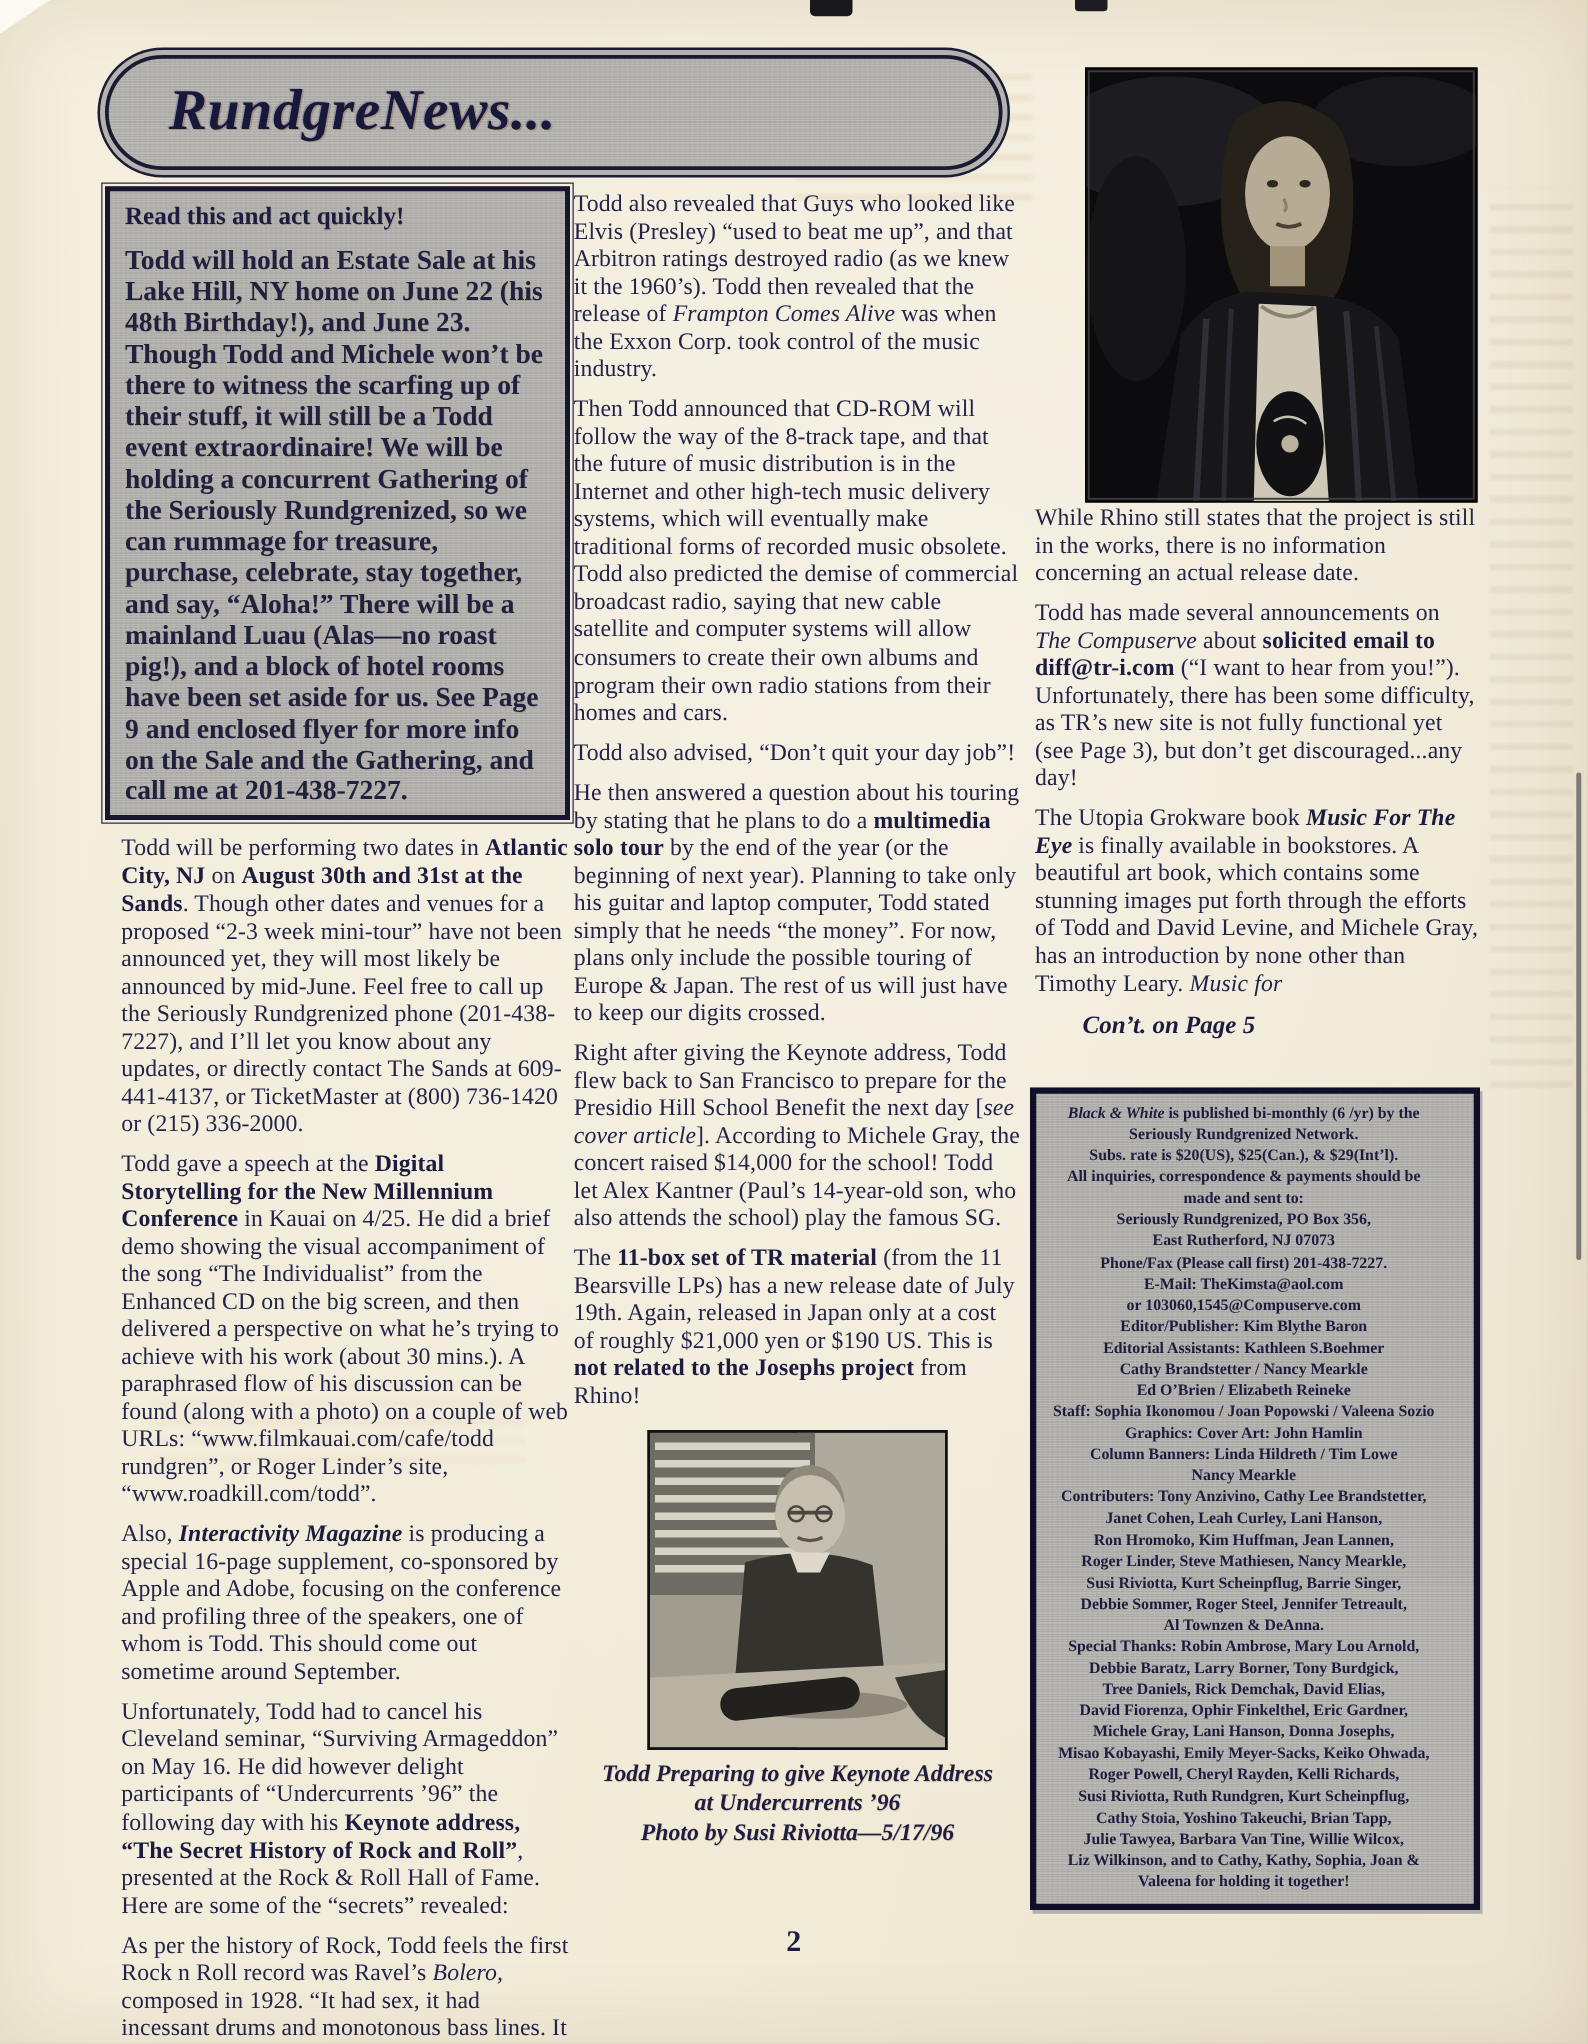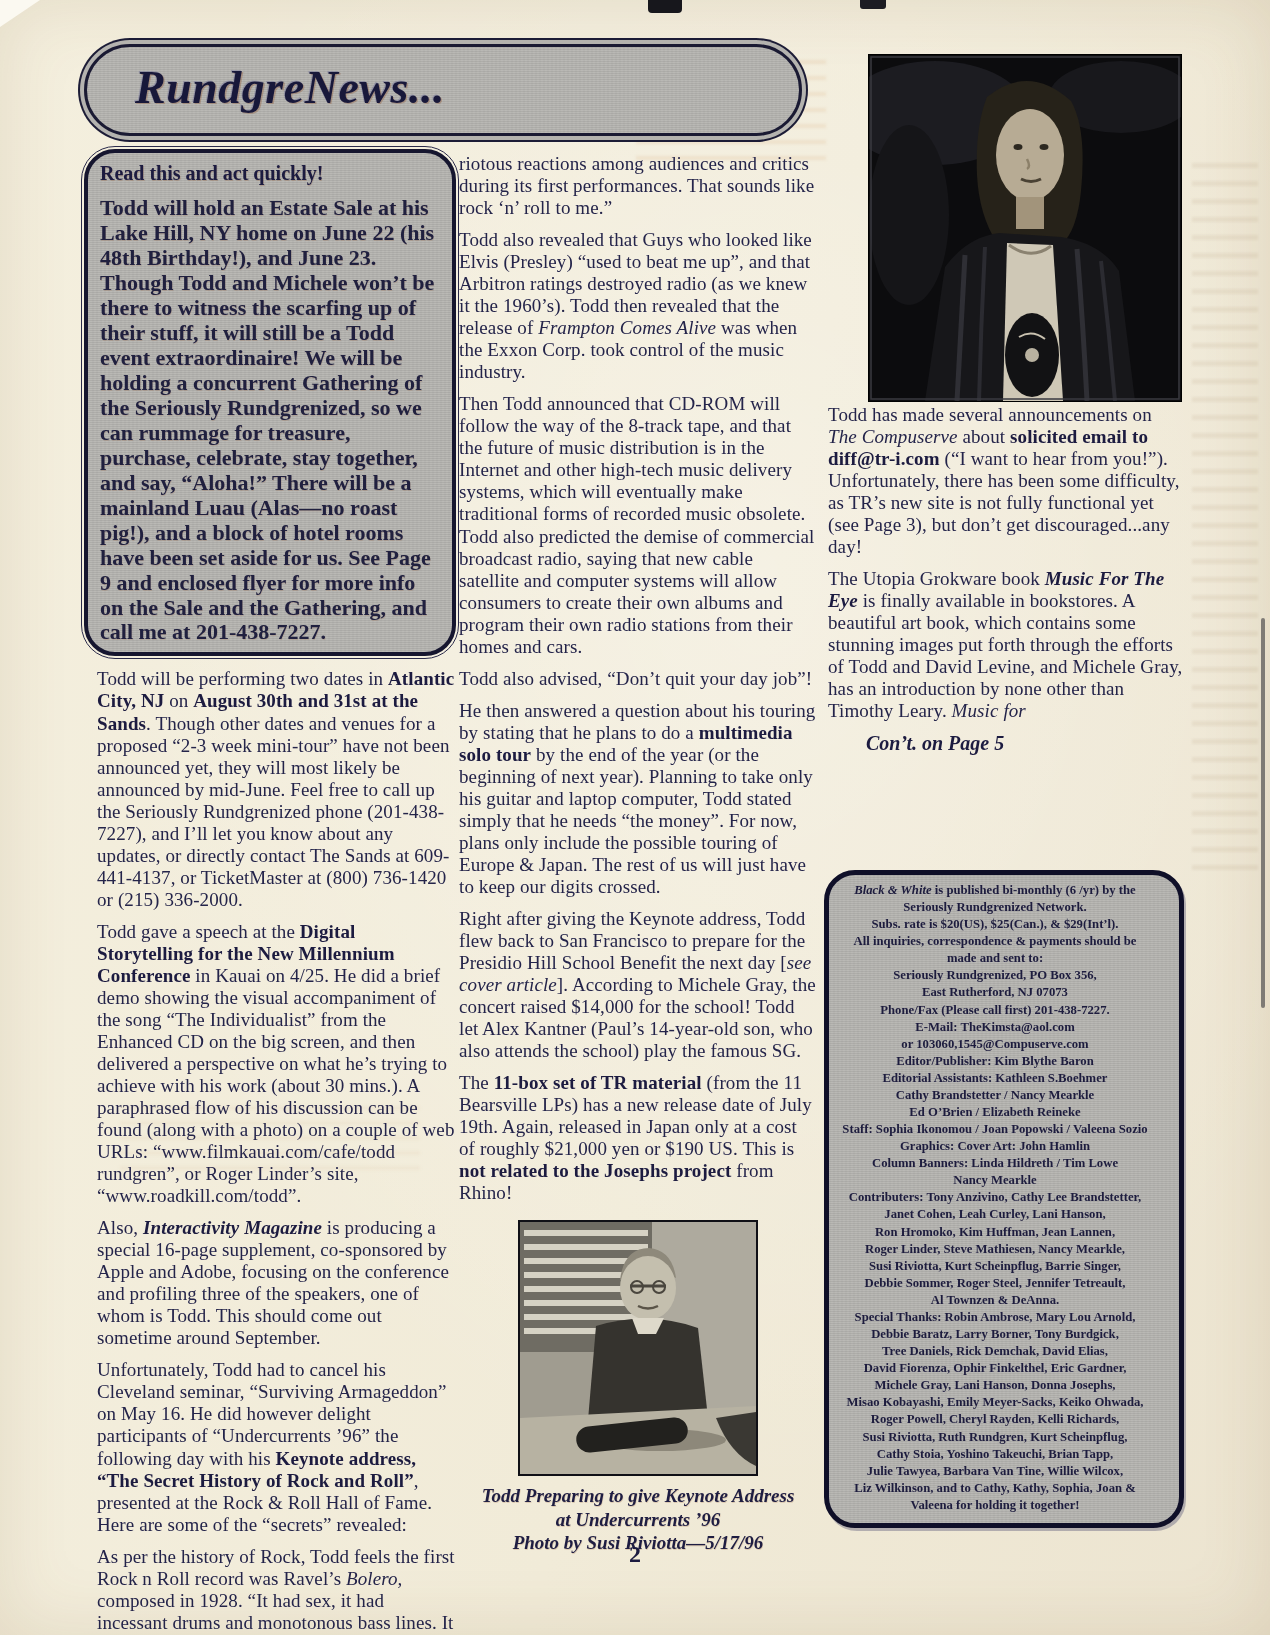--- a/index.html
+++ b/index.html
@@ -12,21 +12,20 @@
     box-shadow: inset 0 0 70px rgba(125,95,45,.14);
     overflow:hidden;
     font-family:"Liberation Serif","DejaVu Serif",serif;
     color:#24244a;
   }
   .gray-panel{
     background-color:#b6b5b1;
     background-image:
       repeating-linear-gradient(0deg, rgba(255,255,255,.05) 0 1px, rgba(0,0,0,.045) 1px 2px),
       repeating-linear-gradient(90deg, rgba(0,0,0,.025) 0 2px, rgba(0,0,0,0) 2px 4px);
-    border-radius: 31px;
   }
   
   .banner{
     position:absolute; left:84px; top:44px; width:712px; height:86px;
     border-radius:46px; border:3px solid #1a1a33;
     box-shadow: 0 0 0 4px #b4b3af, 0 0 0 6px #1c1c36;
     display:flex; align-items:center;
   }
   .banner-title{
     font-size:46px; font-weight:700; font-style:italic; color:#18183a;
@@ -163,21 +162,20 @@
 
         <p class="body-para"><span>Unfortunately, Todd had to cancel his Cleveland seminar, “Surviving Armageddon” on May 16. He did however delight participants of “Undercurrents ’96” the following day with his </span><span class="s-b">Keynote address, “The Secret History of Rock and Roll”</span><span>, presented at the Rock &amp; Roll Hall of Fame. Here are some of the “secrets” revealed:</span></p>
 
         <p class="body-para"><span>As per the history of Rock, Todd feels the first Rock n Roll record was Ravel’s </span><span class="s-i">Bolero,</span><span> composed in 1928. “It had sex, it had incessant drums and monotonous bass lines. It featured a streamlined musical approach with a simple verse/chorus/verse structure, and it caused</span></p>
       </div>
   </div>
 
   <div class="col col-mid">
     <div>
 
-        <p class="body-para"><span>riotous reactions among audiences and critics during its first performances.  That sounds like rock ‘n’ roll to me.”</span></p>
 
         <p class="body-para"><span>Todd also revealed that Guys who looked like Elvis (Presley) “used to beat me up”, and that Arbitron ratings destroyed radio (as we knew it the 1960’s). Todd then revealed that the release of </span><span class="s-i">Frampton Comes Alive</span><span> was when the Exxon Corp. took control of the music industry.</span></p>
 
         <p class="body-para"><span>Then Todd announced that CD-ROM will follow the way of the 8-track tape, and that the future of music distribution is in the Internet and other high-tech music delivery systems, which will eventually make traditional forms of recorded music obsolete.  Todd also predicted the demise of commercial broadcast radio, saying that new cable satellite and computer systems will allow consumers to create their own albums and program their own radio stations from their homes and cars.</span></p>
 
         <p class="body-para"><span>Todd also advised,  “Don’t quit your day job”!</span></p>
 
         <p class="body-para"><span>He then answered a question about his touring by stating that he plans to do a </span><span class="s-b">multimedia solo tour</span><span> by the end of the year (or the beginning of next year). Planning to take only his guitar and laptop computer, Todd stated simply that he needs “the money”. For now, plans only include the possible touring of Europe &amp; Japan. The rest of us will just have to keep our digits crossed.</span></p>
 
         <p class="body-para"><span>Right after giving the Keynote address, Todd flew back to San Francisco to prepare for the Presidio Hill School Benefit the next day [</span><span class="s-i">see cover article</span><span>]. According to Michele Gray, the concert raised $14,000 for the school! Todd let Alex Kantner (Paul’s 14-year-old son, who also attends the school) play the famous SG.</span></p>
@@ -221,20 +219,21 @@
 
         <div class="caption-line">at Undercurrents ’96</div>
 
         <div class="caption-line">Photo by Susi Riviotta—5/17/96</div>
       </div>
   </div>
 
   <div class="col col-right">
     <div>
 
+        <p class="body-para"><span>While Rhino still states that the project is still in the works, there is no information concerning an actual release date.</span></p>
 
         <p class="body-para"><span>Todd has made several announcements on </span><span class="s-i">The Compuserve</span><span> about </span><span class="s-b">solicited email to diff@tr-i.com</span><span> (“I want to hear from you!”). Unfortunately, there has been some difficulty, as TR’s new site is not fully functional yet (see Page 3), but don’t get discouraged...any day!</span></p>
 
         <p class="body-para"><span>The Utopia Grokware book </span><span class="s-bi">Music For The Eye</span><span> is finally available in bookstores. A beautiful art book, which contains some stunning images put forth through the efforts of Todd and David Levine, and Michele Gray, has an introduction by none other than Timothy Leary. </span><span class="s-i">Music for</span></p>
       </div>
     <div class="cont-line">Con’t. on Page 5</div>
   </div>
 
   <div class="mast-box gray-panel">
 

